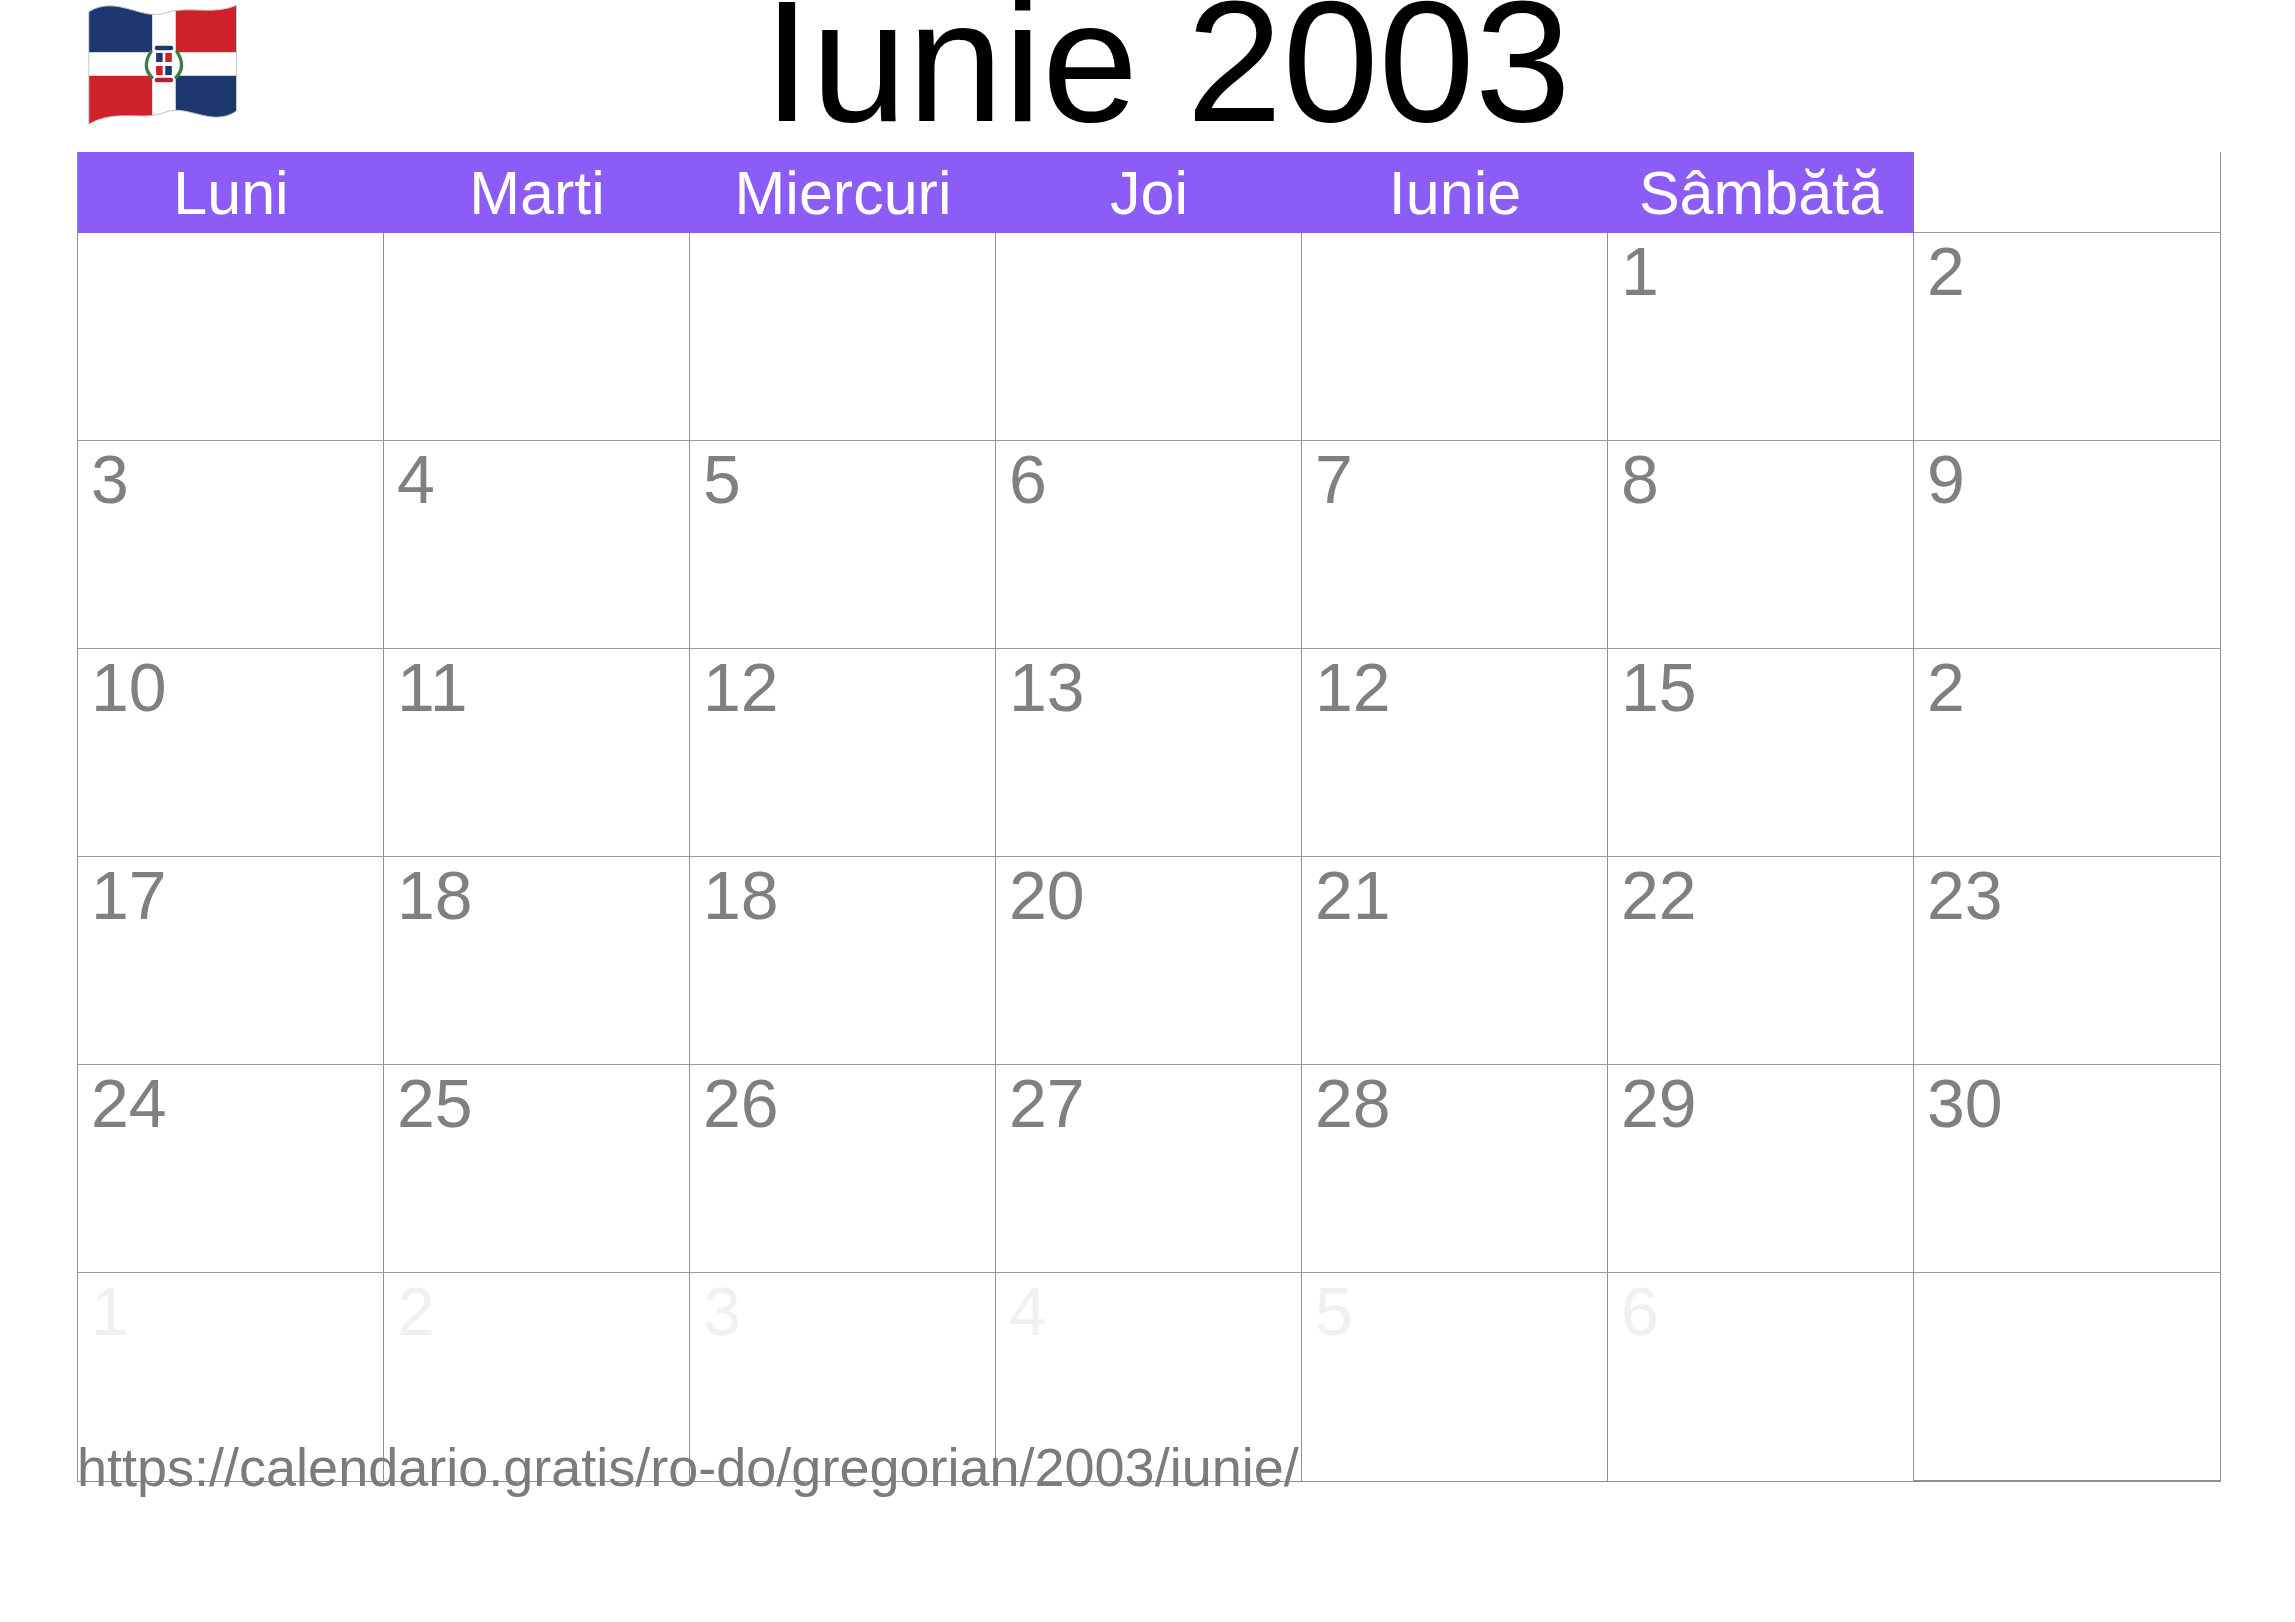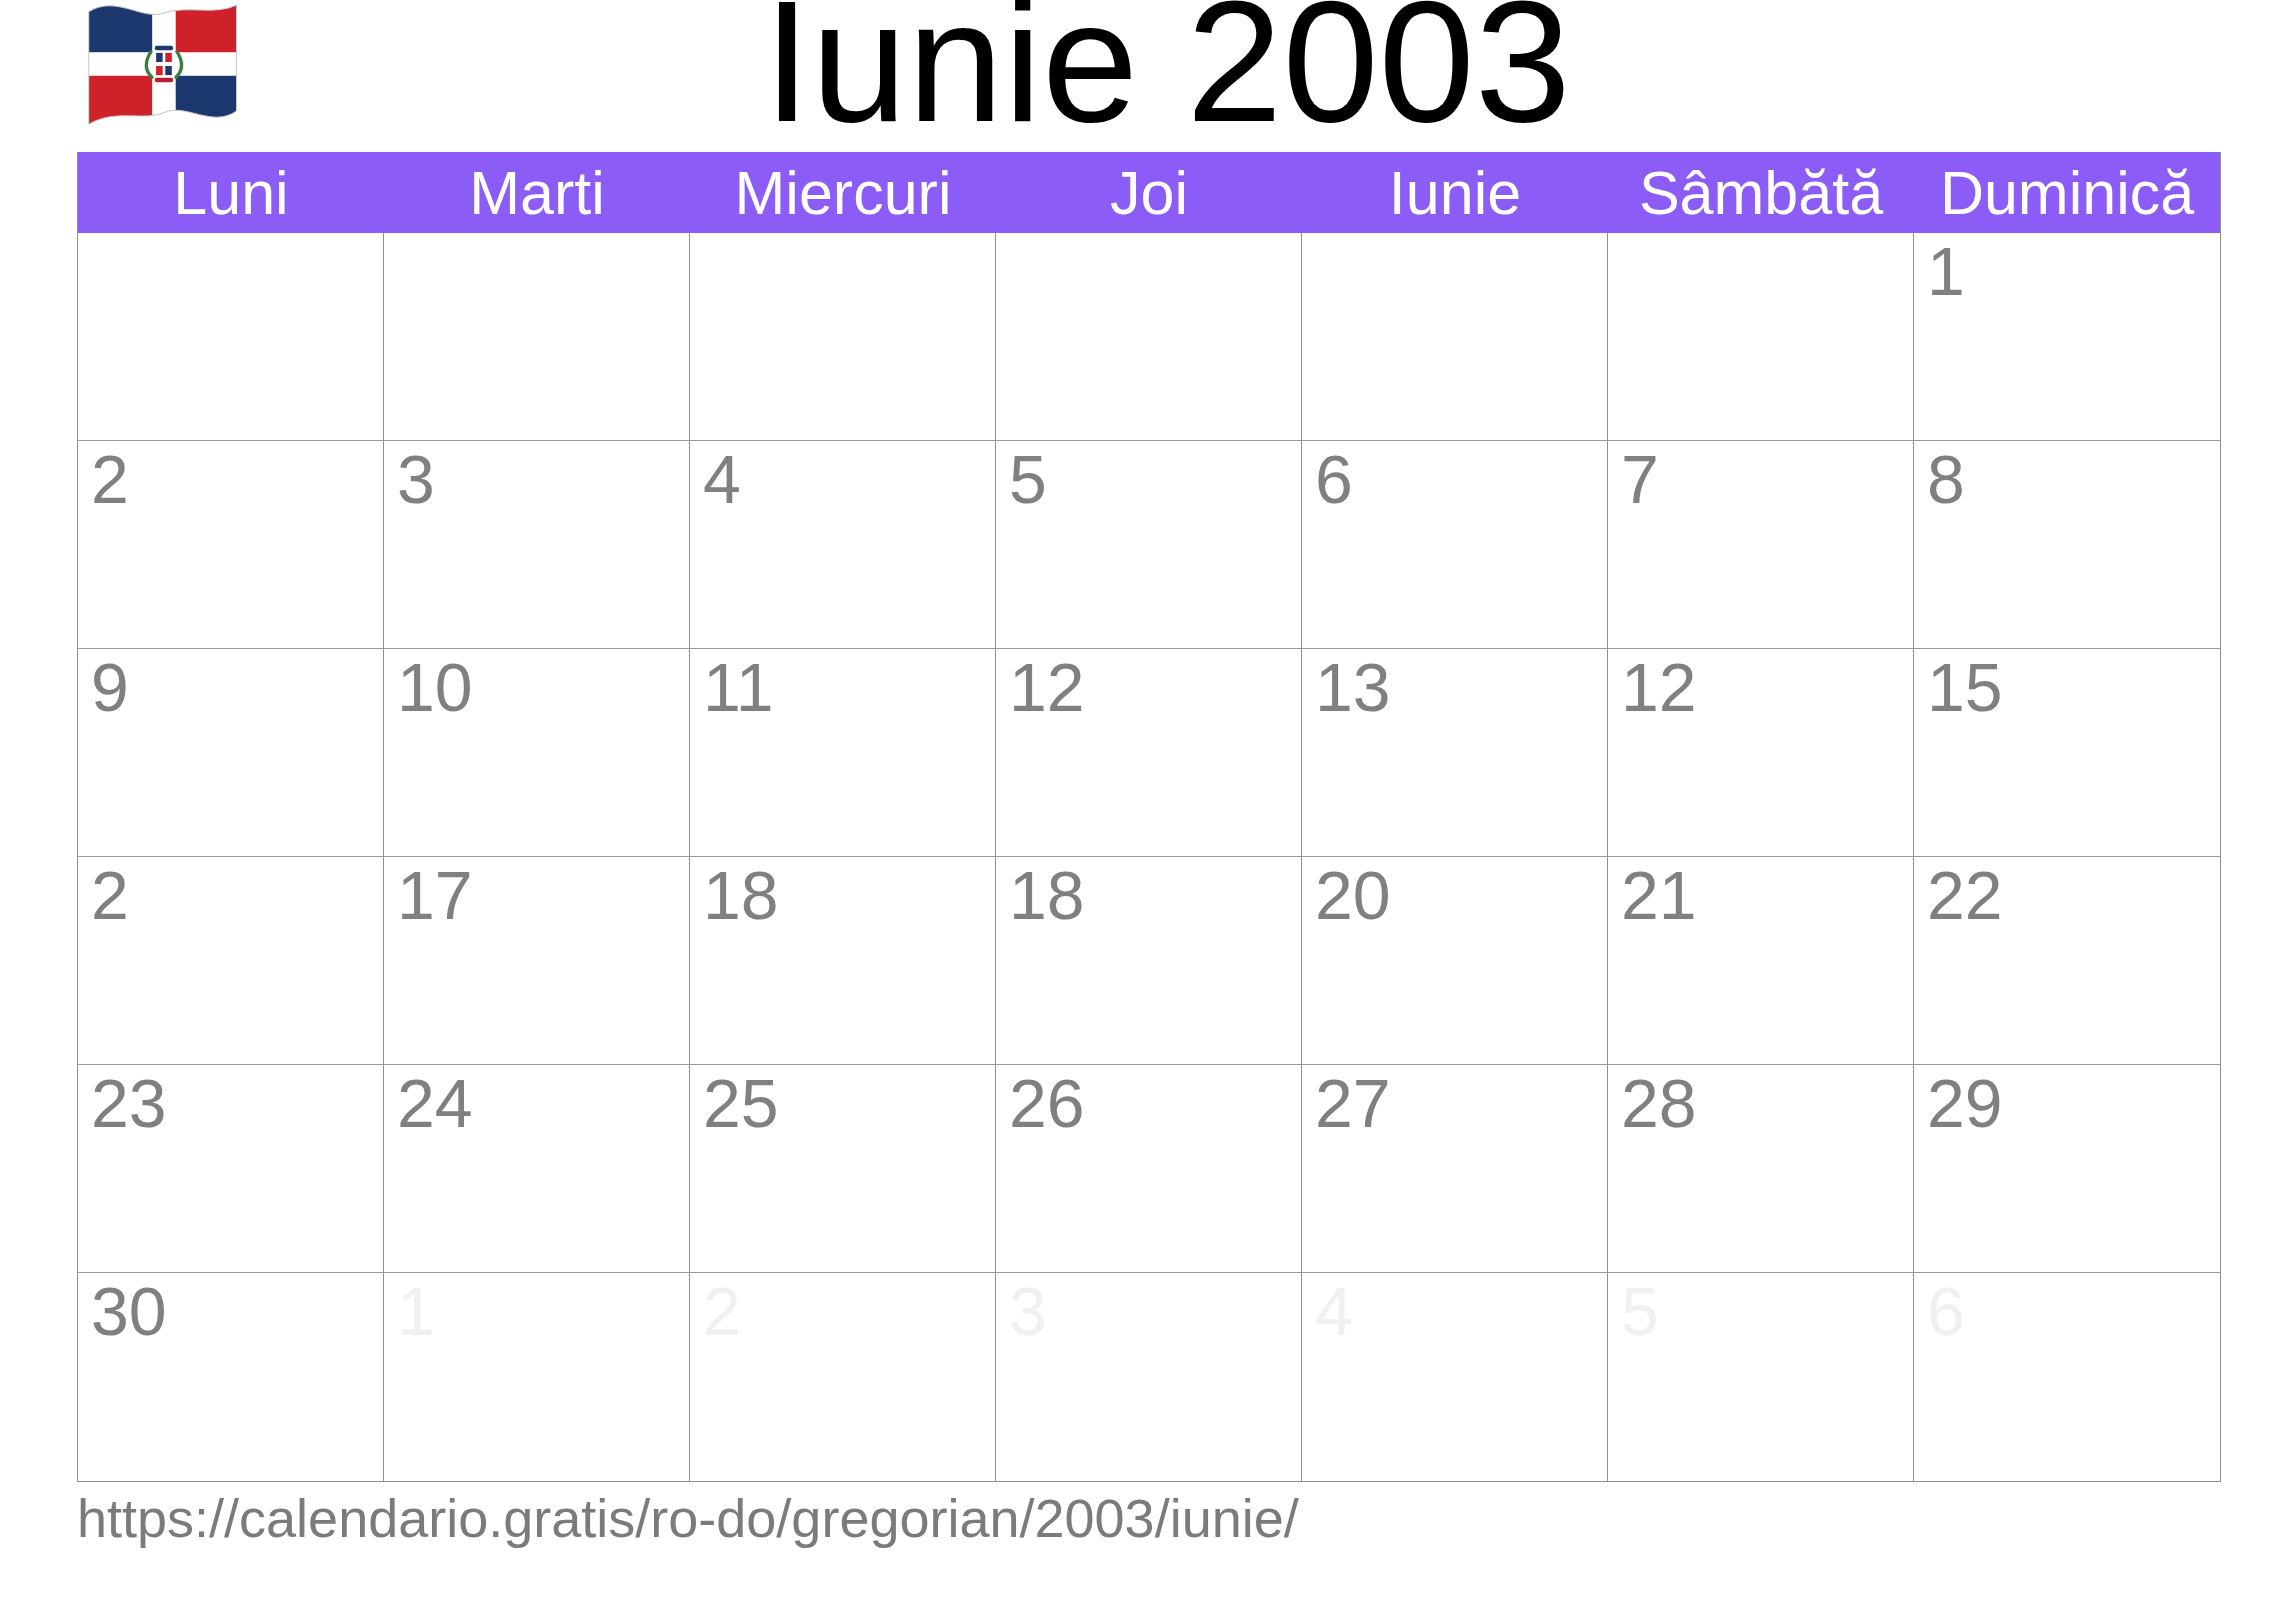--- a/index.html
+++ b/index.html
@@ -66,21 +66,21 @@
     display: inline-block;
     font-size: 68px;
     line-height: 1;
     color: #808080;
   }
   .dnum.ghost { color: #f0f0f2; }
 
   
   .url {
     position: absolute;
-    left: 77px; top: 1491px;
+    left: 77px; top: 1440px;
     font-size: 54px;
     line-height: 1;
     color: #7b7b7e;
     white-space: nowrap;
   }
 </style>
 </head>
 <body>
 
 <div class="page">
@@ -116,21 +116,20 @@
 
   <h1 class="title">Iunie 2003</h1>
 
   <div class="cal">
     <div class="hc">Luni</div>
     <div class="hc">Marti</div>
     <div class="hc">Miercuri</div>
     <div class="hc">Joi</div>
     <div class="hc">Iunie</div>
     <div class="hc">Sâmbătă</div>
-    <div class="hc">Duminică</div>
 
     <div class="dc"><span class="dnum"></span></div>
     <div class="dc"><span class="dnum"></span></div>
     <div class="dc"><span class="dnum"></span></div>
     <div class="dc"><span class="dnum"></span></div>
     <div class="dc"><span class="dnum"></span></div>
     <div class="dc"><span class="dnum"></span></div>
     <div class="dc"><span class="dnum">1</span></div>
 
     <div class="dc"><span class="dnum">2</span></div>

